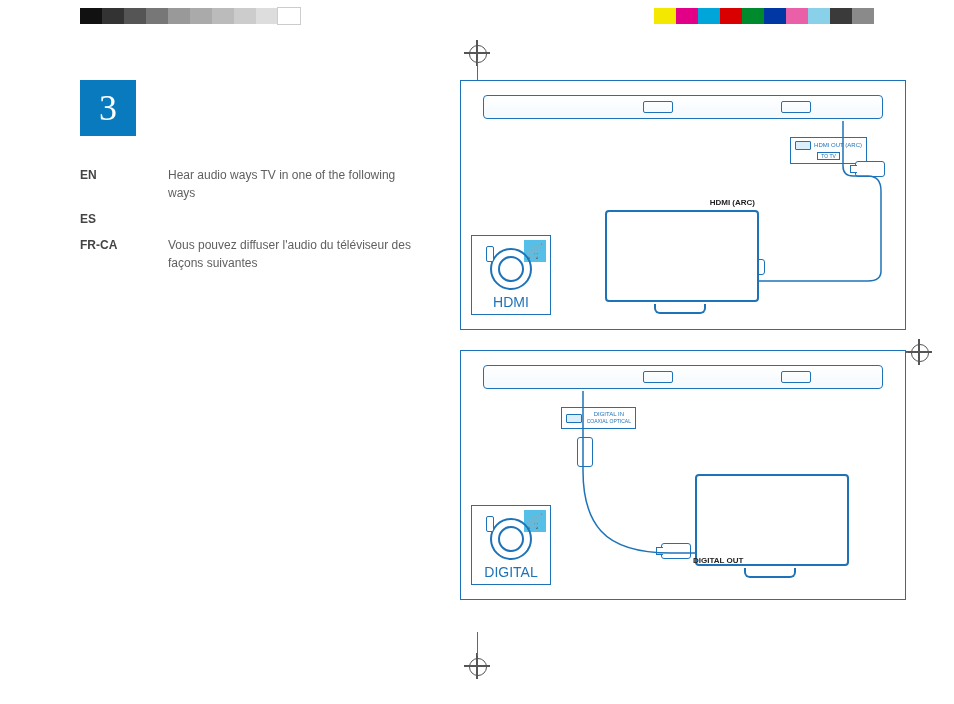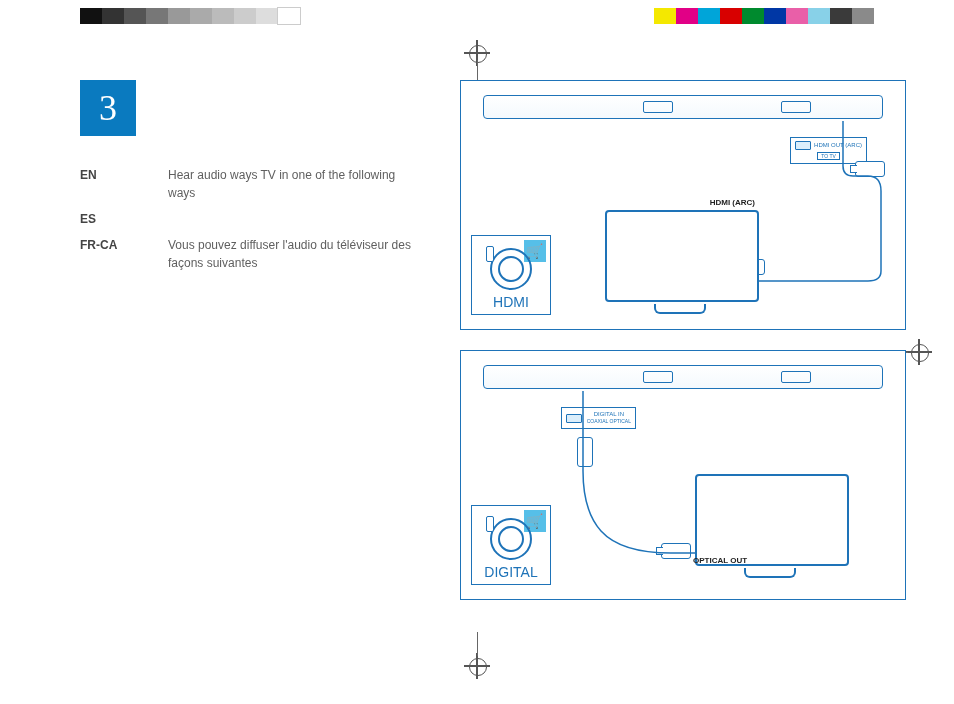--- a/index.html
+++ b/index.html
@@ -311,21 +311,21 @@
       <div class="plug-h" style="bottom:40px; left:200px;"></div>
 
       <svg class="cable" style="top:40px; left:110px; width:160px; height:190px;">
         <path d="M12 0 L12 80 Q12 120 30 140 Q50 162 100 162 L130 162"></path>
       </svg>
 
       <div class="tv" style="right:60px; bottom:20px;">
         <div class="tv-screen"></div>
           <div class="tv-stand"></div>
       </div>
-      <div class="conn-label" style="left:232px; bottom:34px;">OPTICAL OUT</div>
+      <div class="conn-label" style="left:232px; bottom:34px;">DIGITAL OUT</div>
 
       <div class="acc-box" style="left:10px;">
         <div class="cart-badge">🛒</div>
         <div class="acc-coil">
             <span class="pl"></span>
           </div>
         <div class="acc-label">DIGITAL</div>
       </div>
     </div>
 

